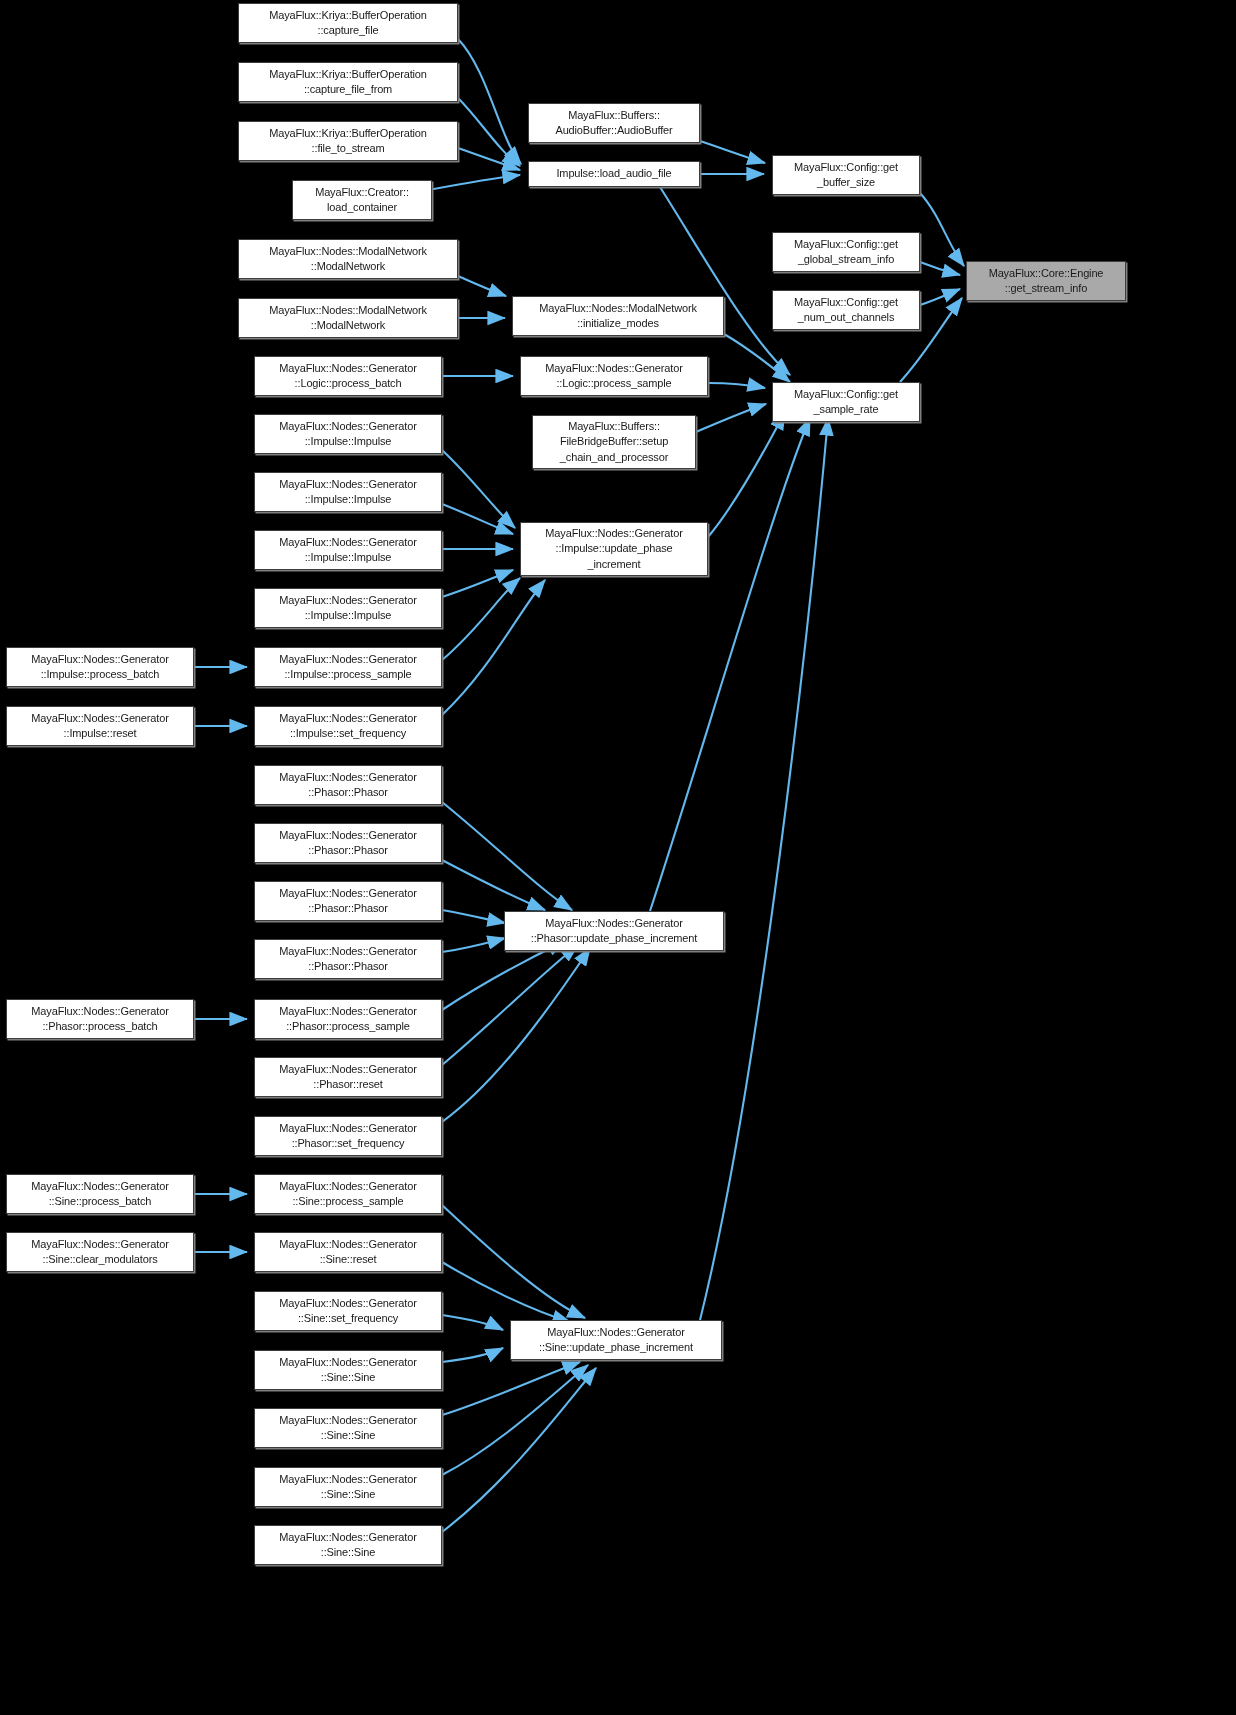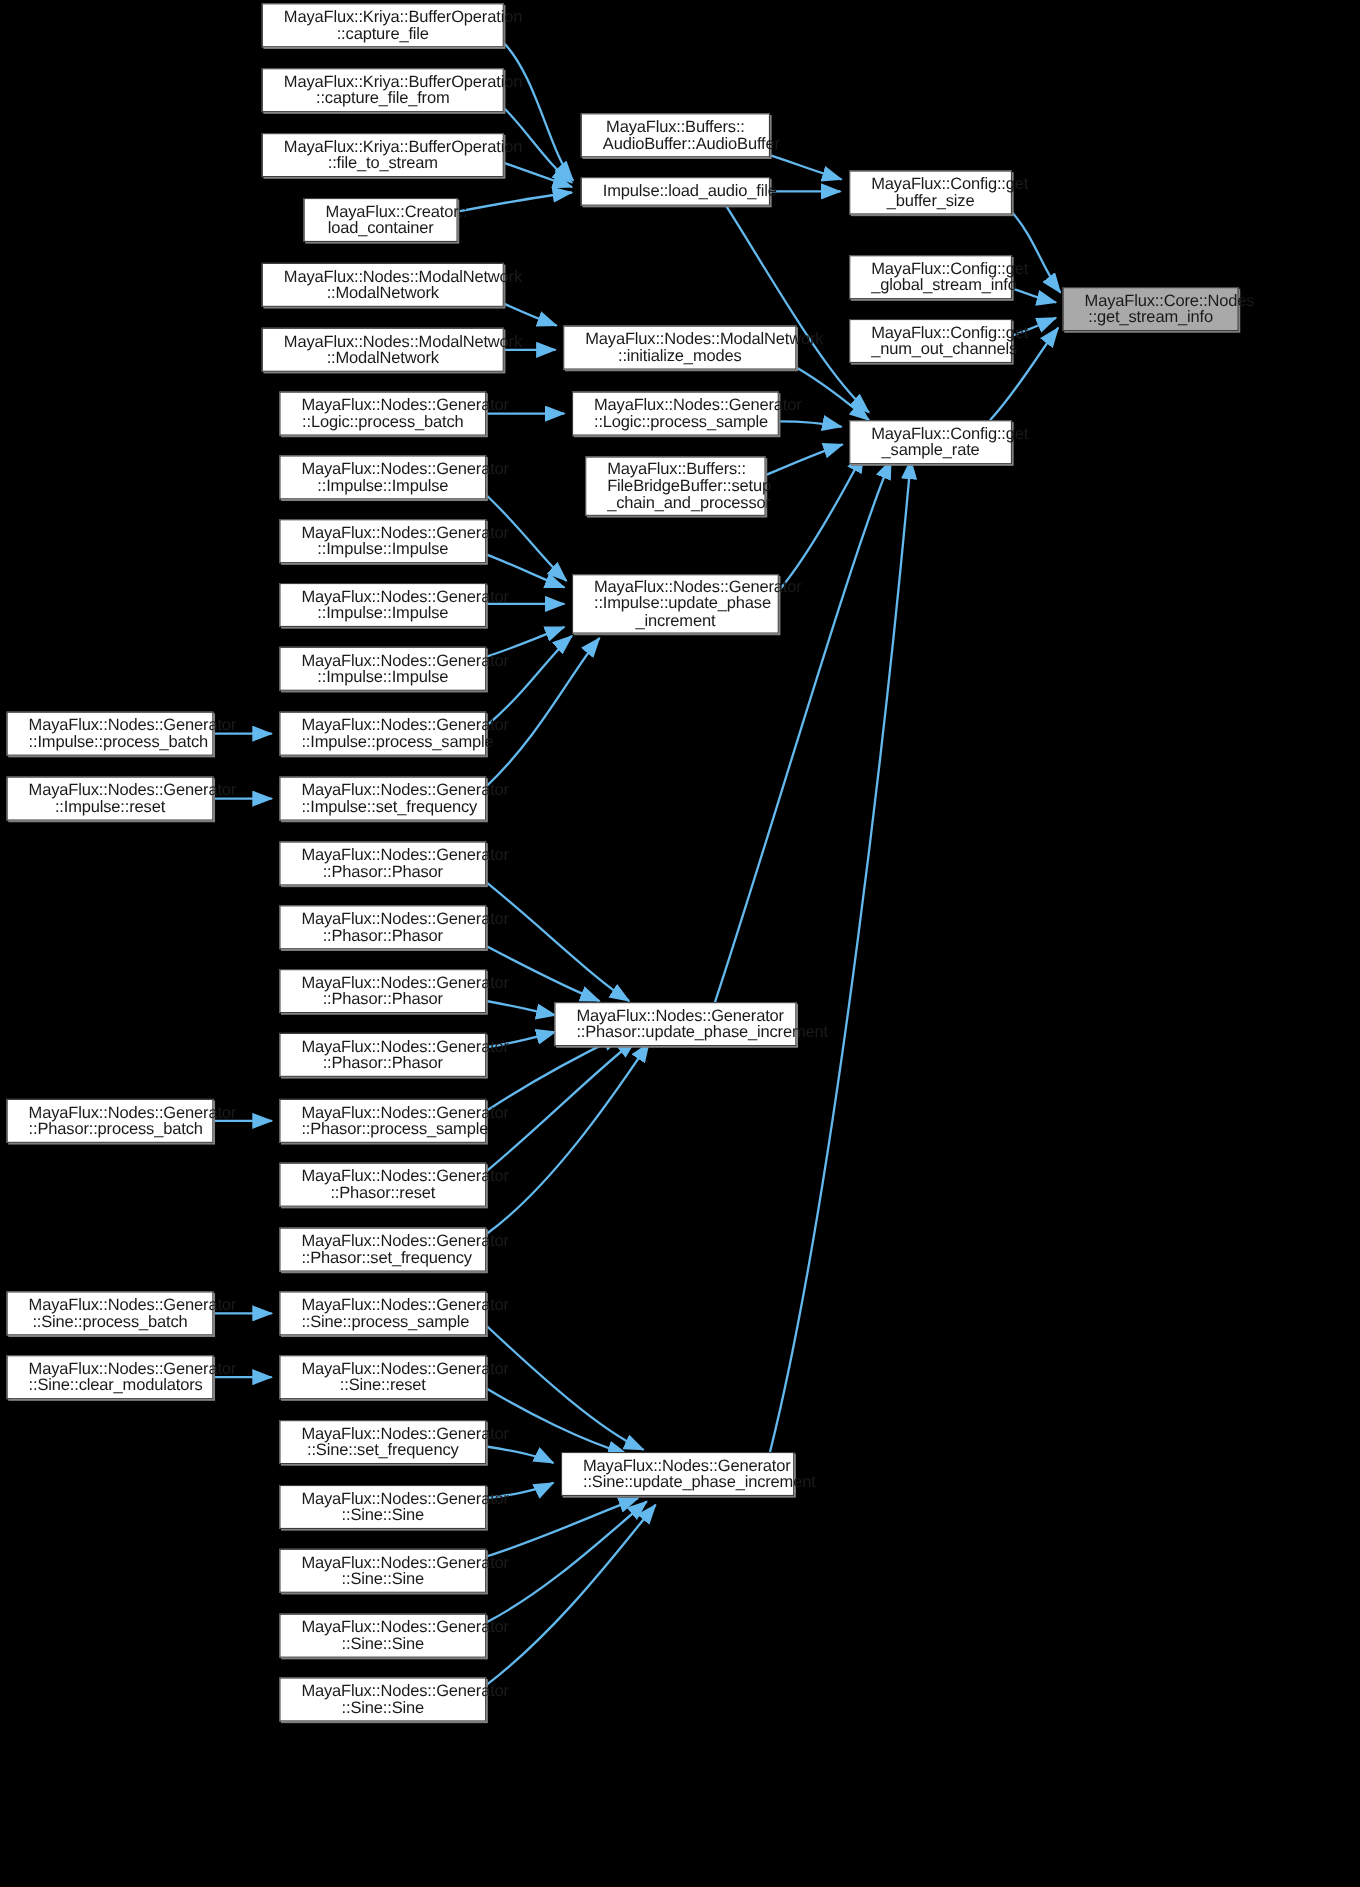--- a/index.html
+++ b/index.html
@@ -28,21 +28,21 @@
     position: absolute;
     box-sizing: border-box;
     background: #ffffff;
     border: 1px solid #3d3d3d;
     box-shadow: 1.5px 1.5px 0 0 #7f7f7f;
     display: flex;
     align-items: center;
     justify-content: center;
     text-align: center;
     color: #1a1a1a;
-    font-size: 15px;
+    font-size: 11px;
     line-height: 15.5px;
     letter-spacing: -0.15px;
     white-space: pre-line;
     padding: 0 19px;
     cursor: pointer;
   }
   .node.highlight {
     background: #a9a9a9;
     border-color: #3d3d3d;
   }
@@ -110,32 +110,32 @@
         <path d="M700,1320 C760,1080 810,620 828,418" fill="none" stroke="#63b8ee" stroke-width="2.1" marker-end="url(#arrowhead)"></path>
       </g>
   </svg>
   <div id="node-layer">
       <div class="node" style="left: 238px; top: 3px; width: 220px; height: 40px;"><span class="node-label">MayaFlux::Kriya::BufferOperation
 ::capture_file</span></div>
       <div class="node" style="left: 238px; top: 62px; width: 220px; height: 40px;"><span class="node-label">MayaFlux::Kriya::BufferOperation
 ::capture_file_from</span></div>
       <div class="node" style="left: 238px; top: 121px; width: 220px; height: 40px;"><span class="node-label">MayaFlux::Kriya::BufferOperation
 ::file_to_stream</span></div>
-      <div class="node" style="left: 276px; top: 180px; width: 140px; height: 40px;"><span class="node-label">MayaFlux::Creator::
+      <div class="node" style="left: 292px; top: 180px; width: 140px; height: 40px;"><span class="node-label">MayaFlux::Creator::
 load_container</span></div>
       <div class="node" style="left: 528px; top: 103px; width: 172px; height: 40px;"><span class="node-label">MayaFlux::Buffers::
 AudioBuffer::AudioBuffer</span></div>
       <div class="node" style="left: 528px; top: 161px; width: 172px; height: 26px;"><span class="node-label">Impulse::load_audio_file</span></div>
       <div class="node" style="left: 772px; top: 155px; width: 148px; height: 40px;"><span class="node-label">MayaFlux::Config::get
 _buffer_size</span></div>
       <div class="node" style="left: 772px; top: 232px; width: 148px; height: 40px;"><span class="node-label">MayaFlux::Config::get
 _global_stream_info</span></div>
       <div class="node" style="left: 772px; top: 290px; width: 148px; height: 40px;"><span class="node-label">MayaFlux::Config::get
 _num_out_channels</span></div>
-      <div class="node highlight" style="left: 966px; top: 261px; width: 160px; height: 40px;"><span class="node-label">MayaFlux::Core::Nodes
+      <div class="node highlight" style="left: 966px; top: 261px; width: 160px; height: 40px;"><span class="node-label">MayaFlux::Core::Engine
 ::get_stream_info</span></div>
       <div class="node" style="left: 238px; top: 239px; width: 220px; height: 40px;"><span class="node-label">MayaFlux::Nodes::ModalNetwork
 ::ModalNetwork</span></div>
       <div class="node" style="left: 238px; top: 298px; width: 220px; height: 40px;"><span class="node-label">MayaFlux::Nodes::ModalNetwork
 ::ModalNetwork</span></div>
       <div class="node" style="left: 512px; top: 296px; width: 212px; height: 40px;"><span class="node-label">MayaFlux::Nodes::ModalNetwork
 ::initialize_modes</span></div>
       <div class="node" style="left: 254px; top: 356px; width: 188px; height: 40px;"><span class="node-label">MayaFlux::Nodes::Generator
 ::Logic::process_batch</span></div>
       <div class="node" style="left: 520px; top: 356px; width: 188px; height: 40px;"><span class="node-label">MayaFlux::Nodes::Generator

